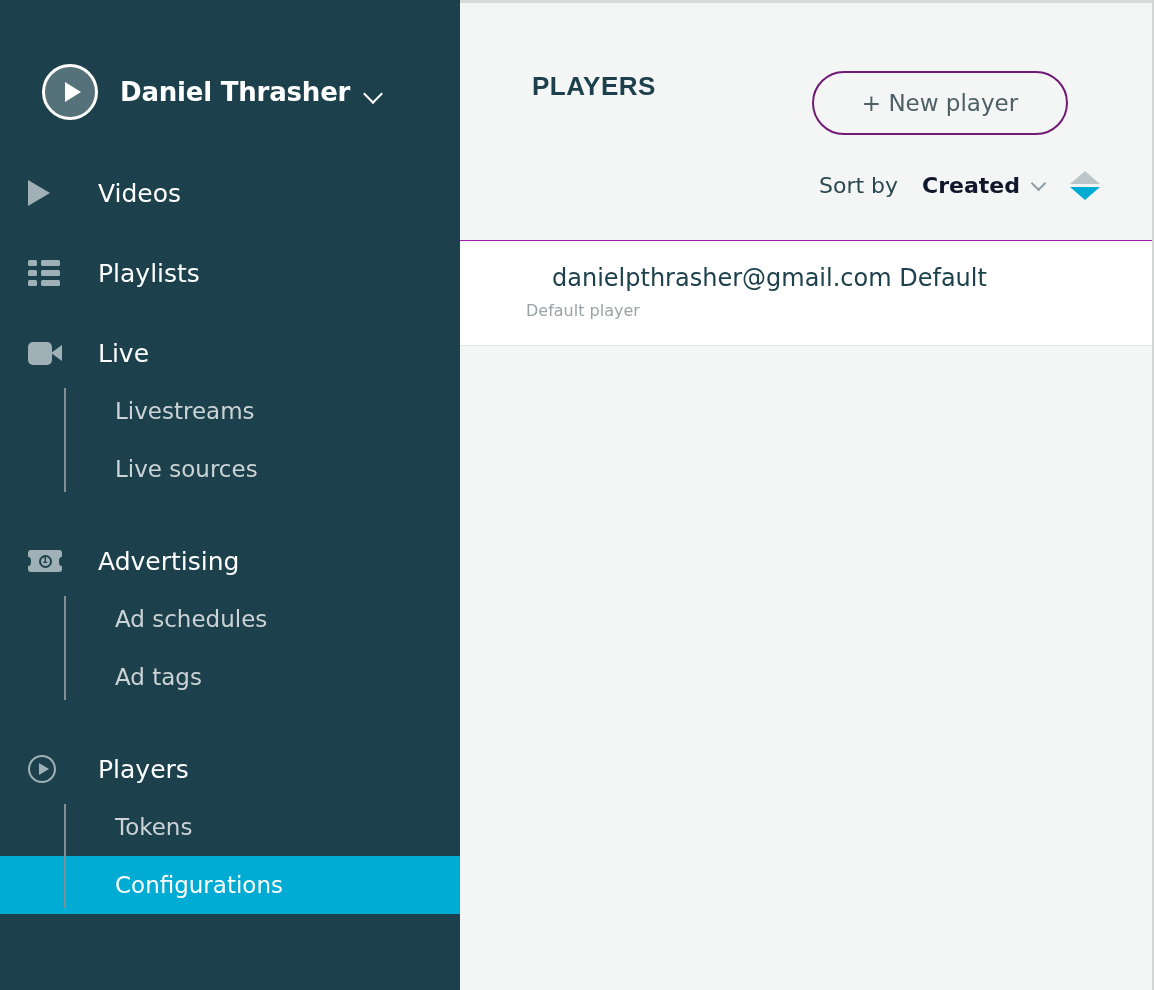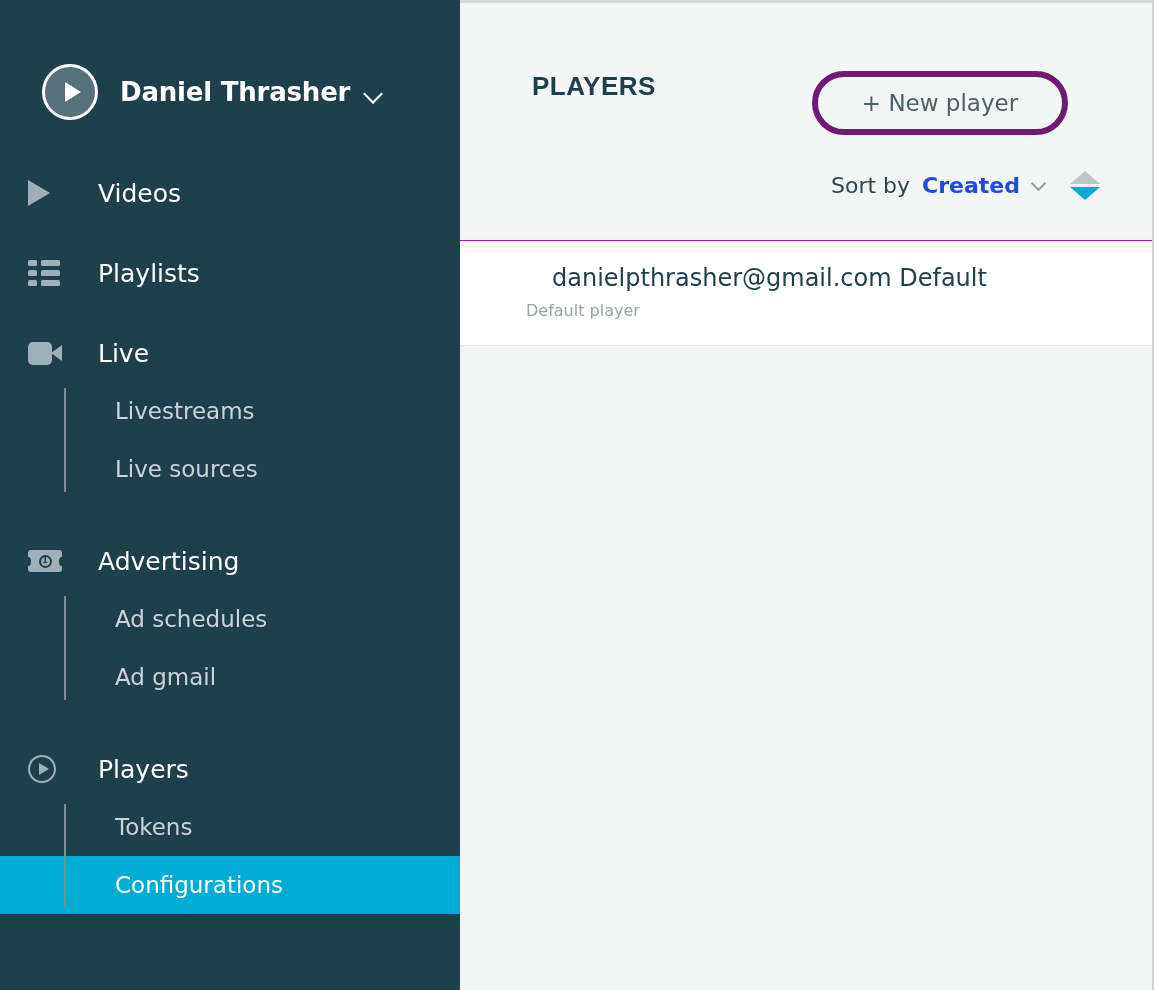--- a/index.html
+++ b/index.html
@@ -182,36 +182,36 @@
     left:72px; top:68px;
     font-size:26px; font-weight:bold;
     color:#1d414c;
     letter-spacing:0.5px;
     font-family:"Liberation Sans", sans-serif;
   }
   .new-btn {
     position:absolute;
     right:84px; top:68px;
     width:256px; height:64px;
-    border:6px solid #701a75;
+    border:2px solid #701a75;
     border-radius:32px;
     background:transparent;
     color:#4d6066;
     font-size:23px;
     font-family:"DejaVu Sans", sans-serif;
     cursor:pointer;
     display:flex; align-items:center; justify-content:center;
   }
   .sortbar {
     position:absolute;
     right:52px; top:168px;
     display:flex; align-items:center;
   }
   .sort-label { font-size:22px; color:#2b4750; }
-  .sort-value { font-size:22px; color:#1d4ed8; font-weight:bold; margin-left:12px; }
+  .sort-value { font-size:22px; color:#0f172a; font-weight:bold; margin-left:24px; }
   .sort-caret {
     margin-left:13px; margin-top:-4px;
     width:11px; height:11px;
     border-right:2px solid #8ea0a5;
     border-bottom:2px solid #8ea0a5;
     transform:rotate(45deg);
   }
   .sort-toggle {
     margin-left:26px;
     display:flex; flex-direction:column; align-items:center;
@@ -330,21 +330,21 @@
             </div>
         </div>
         <div class="nav-label">Advertising</div>
       </div>
 
       <div class="subgroup">
         <div class="sub-item">
           <span class="sub-label">Ad schedules</span>
         </div>
         <div class="sub-item">
-          <span class="sub-label">Ad gmail</span>
+          <span class="sub-label">Ad tags</span>
         </div>
       </div>
 
       <div class="gap-md"></div>
 
       <div class="nav-item">
         <div class="nav-icon">
           <div class="ic-playercirc">
               <div class="t"></div>
             </div>

